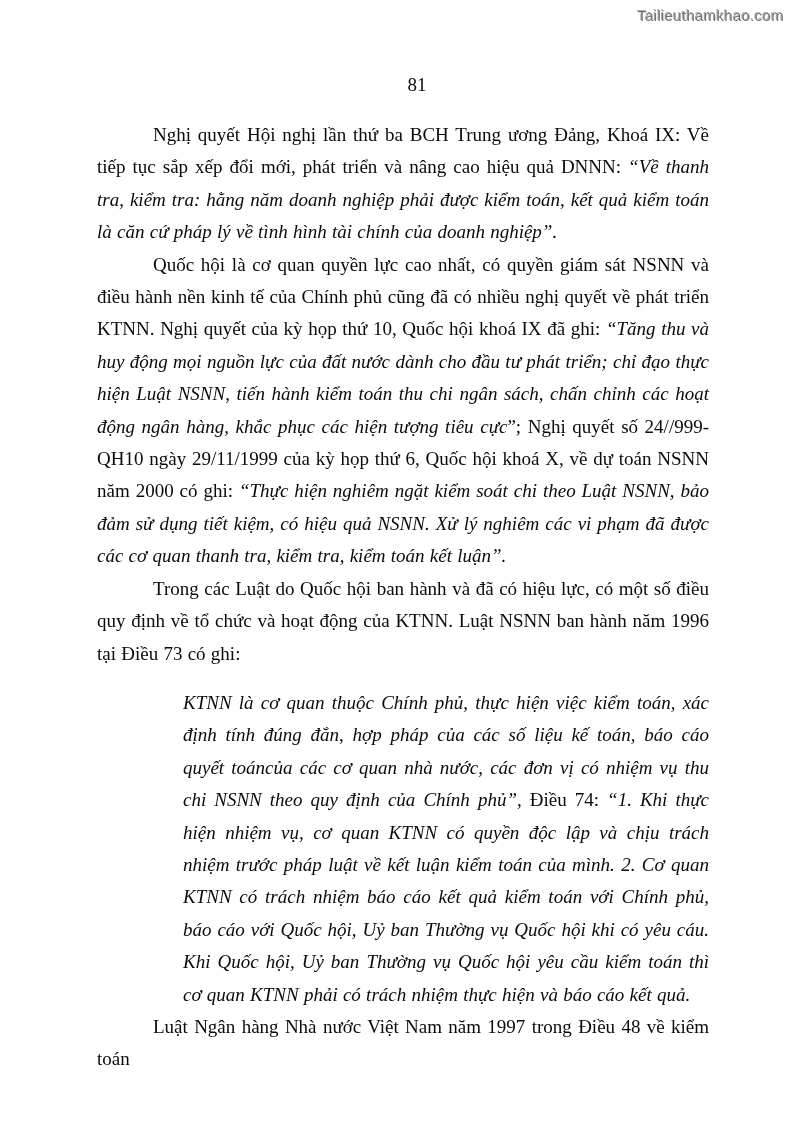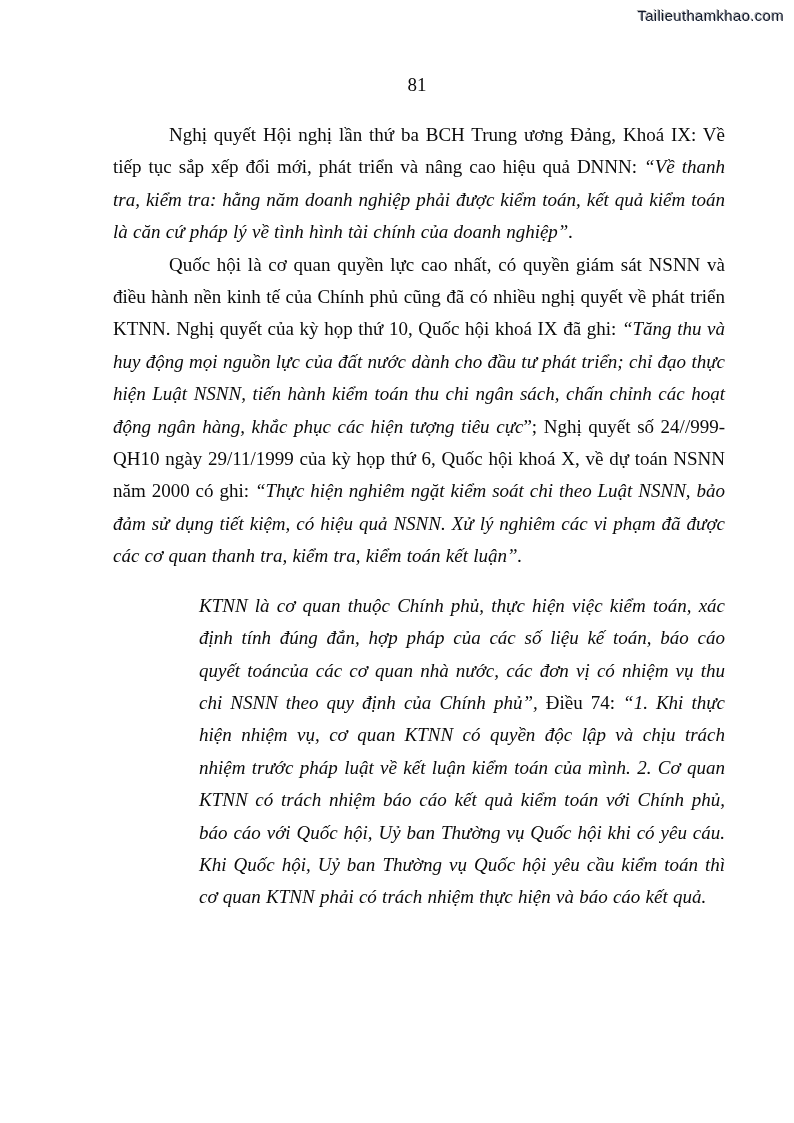--- a/index.html
+++ b/index.html
@@ -12,34 +12,34 @@
     font-family: "Liberation Serif", "DejaVu Serif", serif;
     color: #0a0a0a;
   }
   .watermark {
     position: absolute;
     top: 7px;
     right: 10px;
     font-family: "Liberation Sans", "DejaVu Sans", sans-serif;
     font-size: 15px;
     letter-spacing: 0.3px;
-    color: #0f172a;
+    color: #737373;
     text-shadow: 1px 1px 0 #ffffff, -1px -1px 0 #ababab;
   }
   .page-number {
     position: absolute;
     top: 74px;
     left: 0;
     width: 834px; 
     text-align: center;
     font-size: 19px;
   }
   .content {
     position: absolute;
-    left: 113px;
+    left: 97px;
     top: 119px;
     width: 612px;
   }
   .para {
     margin: 0;
     font-size: 19px;
     line-height: 32.4px;
     text-align: justify;
     word-spacing: 0.5px;
   }
@@ -52,14 +52,16 @@
 </head>
 <body>
 
 <div class="watermark">Tailieuthamkhao.com</div>
 
 <div class="page-number">81</div>
 
 <div class="content" id="doc-body">
     <p class="para body"><span class="normal">Nghị quyết Hội nghị lần thứ ba BCH Trung ương Đảng, Khoá IX: Về tiếp tục sắp xếp đổi mới, phát triển và nâng cao hiệu quả DNNN: </span><span class="italic">“Về thanh tra, kiểm tra: hằng năm doanh nghiệp phải được kiểm toán, kết quả kiểm toán là căn cứ pháp lý về tình hình tài chính của doanh nghiệp”.</span></p>
     <p class="para body"><span class="normal">Quốc hội là cơ quan quyền lực cao nhất, có quyền giám sát NSNN và điều hành nền kinh tế của Chính phủ cũng đã có nhiều nghị quyết về phát triển KTNN. Nghị quyết của kỳ họp thứ 10, Quốc hội khoá IX đã ghi: </span><span class="italic">“Tăng thu và huy động mọi nguồn lực của đất nước dành cho đầu tư phát triển; chỉ đạo thực hiện Luật NSNN, tiến hành kiểm toán thu chi ngân sách, chấn chỉnh các hoạt động ngân hàng, khắc phục các hiện tượng tiêu cực</span><span class="normal">”; Nghị quyết số 24//999-QH10 ngày 29/11/1999 của kỳ họp thứ 6, Quốc hội khoá X, về dự toán NSNN năm 2000 có ghi: </span><span class="italic">“Thực hiện nghiêm ngặt kiểm soát chi theo Luật NSNN, bảo đảm sử dụng tiết kiệm, có hiệu quả NSNN. Xử lý nghiêm các vi phạm đã được các cơ quan thanh tra, kiểm tra, kiểm toán kết luận”.</span></p>
+    <p class="para body"><span class="normal">Trong các Luật do Quốc hội ban hành và đã có hiệu lực, có một số điều quy định về tổ chức và hoạt động của KTNN. Luật NSNN ban hành năm 1996 tại Điều 73 có ghi:</span></p>
     <p class="para quote"><span class="italic">KTNN là cơ quan thuộc Chính phủ, thực hiện việc kiểm toán, xác định tính đúng đắn, hợp pháp của các số liệu kế toán, báo cáo quyết toáncủa các cơ quan nhà nước, các đơn vị có nhiệm vụ thu chi NSNN theo quy định của Chính phủ”, </span><span class="normal">Điều 74: </span><span class="italic">“1. Khi thực hiện nhiệm vụ, cơ quan KTNN có quyền độc lập và chịu trách nhiệm trước pháp luật về kết luận kiểm toán của mình. 2. Cơ quan KTNN có trách nhiệm báo cáo kết quả kiểm toán với Chính phủ, báo cáo với Quốc hội, Uỷ ban Thường vụ Quốc hội khi có yêu cáu. Khi Quốc hội, Uỷ ban Thường vụ Quốc hội yêu cầu kiểm toán thì cơ quan KTNN phải có trách nhiệm thực hiện và báo cáo kết quả.</span></p>
+    <p class="para body fill"><span class="normal">Luật Ngân hàng Nhà nước Việt Nam năm 1997 trong Điều 48 về kiểm toán</span></p>
   </div>
 
 </body></html>

